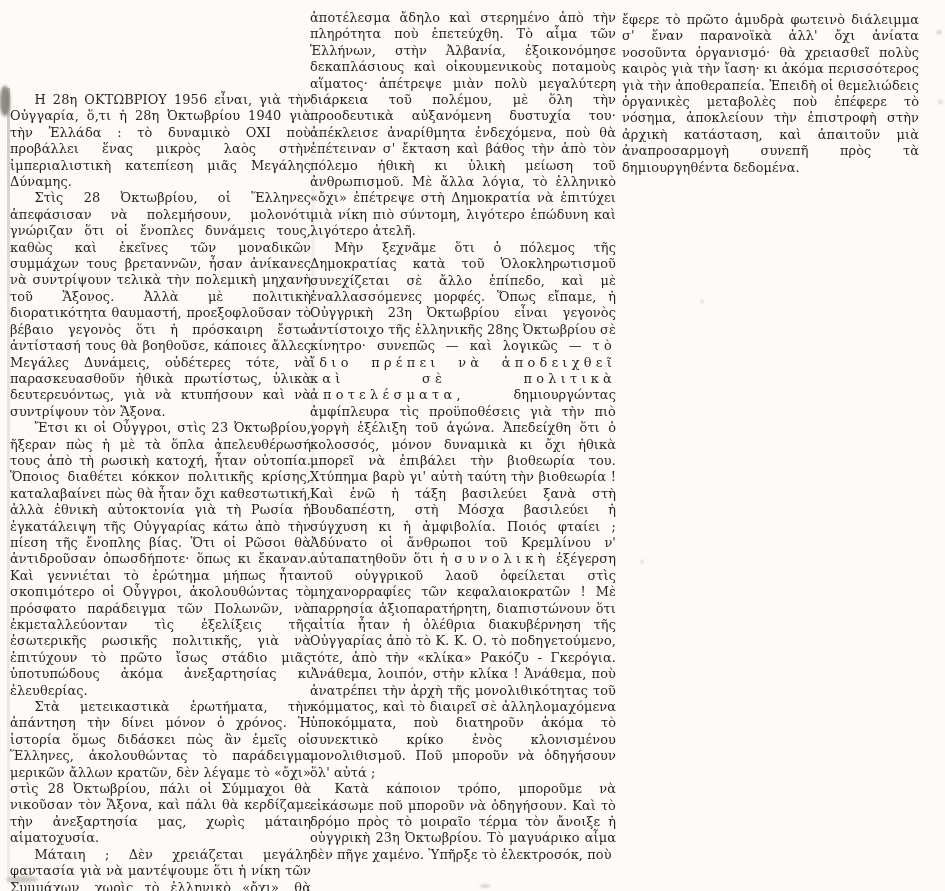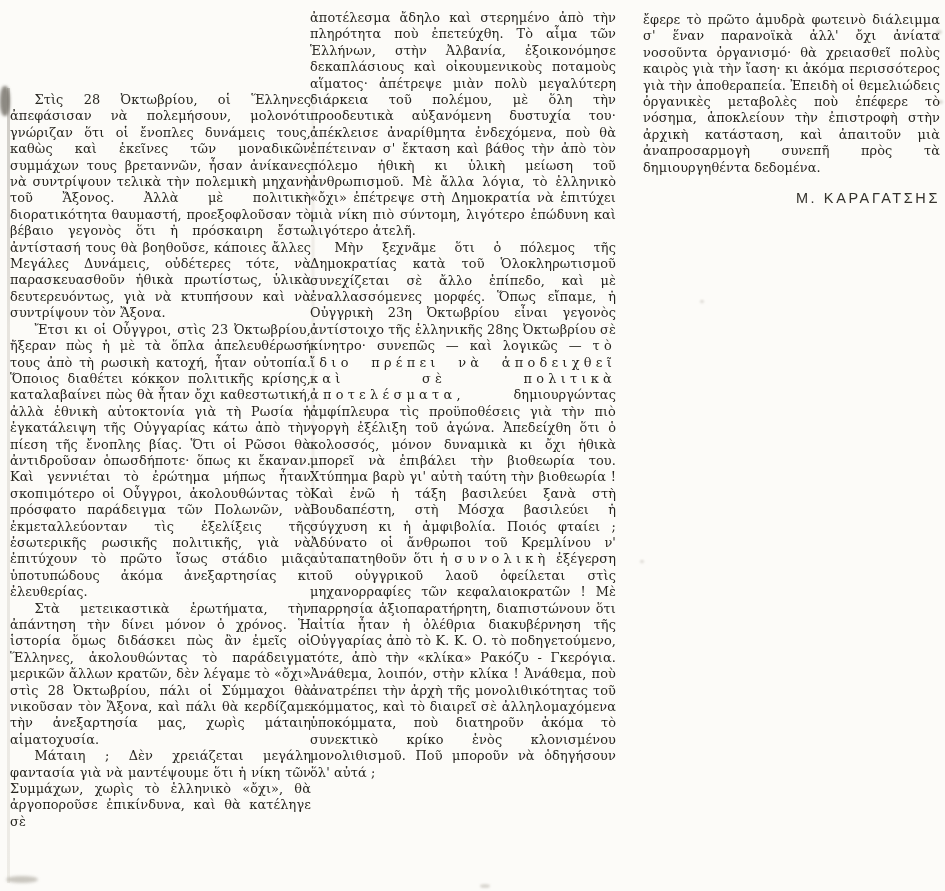--- a/index.html
+++ b/index.html
@@ -17,21 +17,21 @@
   }
   .col {
     position:absolute;
     text-align:justify;
     font-size:12.9px;
     line-height:16.4px;
     letter-spacing:0.1px;
   }
   .col-1 { left:10px;  top:92px; width:301px; }
   .col-2 { left:310px; top:10px; width:306px; }
-  .col-3 { left:643px; top:12px; width:297px; }
+  .col-3 { left:622px; top:12px; width:297px; }
   .col p { margin:0; text-indent:1.9em; }
   .col p.no-indent { text-indent:0; }
   .spaced { letter-spacing:0.33em;margin-top:40px; }
   .signature {
     margin-top:14px;
     text-align:right;
     font-family:"Liberation Sans","DejaVu Sans",sans-serif;
     font-size:14.5px;
     letter-spacing:2.6px;
     color:#34322c;
@@ -74,34 +74,35 @@
   <div class="artifact smudge-bottom-left"></div>
   <div class="artifact col1-right-line"></div>
   <div class="artifact speck speck-1"></div>
   <div class="artifact speck speck-2"></div>
   <div class="artifact speck speck-3"></div>
   <div class="artifact speck speck-4"></div>
   <div class="artifact speck speck-5"></div>
 
   <div class="col col-1">
     <div class="paras">
+        <p><span>Η 28η ΟΚΤΩΒΡΙΟΥ 1956 εἶναι, γιὰ τὴν Οὐγγαρία, ὅ,τι ἡ 28η Ὀκτωβρίου 1940 γιὰ τὴν Ἑλλάδα : τὸ δυναμικὸ ΟΧΙ ποὺ προβάλλει ἕνας μικρὸς λαὸς στὴν ἰμπεριαλιστικὴ κατεπίεση μιᾶς Μεγάλης Δύναμης.</span></p>
         <p><span>Στὶς 28 Ὀκτωβρίου, οἱ Ἕλληνες ἀπεφάσισαν νὰ πολεμήσουν, μολονότι γνώριζαν ὅτι οἱ ἔνοπλες δυνάμεις τους, καθὼς καὶ ἐκεῖνες τῶν μοναδικῶν συμμάχων τους βρεταννῶν, ἦσαν ἀνίκανες νὰ συντρίψουν τελικὰ τὴν πολεμικὴ μηχανὴ τοῦ Ἄξονος. Ἀλλὰ μὲ πολιτικὴ διορατικότητα θαυμαστή, προεξοφλοῦσαν τὸ βέβαιο γεγονὸς ὅτι ἡ πρόσκαιρη ἔστω ἀντίστασή τους θὰ βοηθοῦσε, κάποιες ἄλλες Μεγάλες Δυνάμεις, οὐδέτερες τότε, νὰ παρασκευασθοῦν ἠθικὰ πρωτίστως, ὑλικὰ δευτερευόντως, γιὰ νὰ κτυπήσουν καὶ νὰ συντρίψουν τὸν Ἄξονα.</span></p>
         <p><span>Ἔτσι κι οἱ Οὖγγροι, στὶς 23 Ὀκτωβρίου, ἤξεραν πὼς ἡ μὲ τὰ ὅπλα ἀπελευθέρωσή τους ἀπὸ τὴ ρωσικὴ κατοχή, ἦταν οὐτοπία. Ὅποιος διαθέτει κόκκον πολιτικῆς κρίσης, καταλαβαίνει πὼς θὰ ἦταν ὄχι καθεστωτική, ἀλλὰ ἐθνικὴ αὐτοκτονία γιὰ τὴ Ρωσία ἡ ἐγκατάλειψη τῆς Οὐγγαρίας κάτω ἀπὸ τὴν πίεση τῆς ἔνοπλης βίας. Ὅτι οἱ Ρῶσοι θὰ ἀντιδροῦσαν ὁπωσδήποτε· ὅπως κι ἔκαναν. Καὶ γεννιέται τὸ ἐρώτημα μήπως ἦταν σκοπιμότερο οἱ Οὖγγροι, ἀκολουθώντας τὸ πρόσφατο παράδειγμα τῶν Πολωνῶν, νὰ ἐκμεταλλεύονταν τὶς ἐξελίξεις τῆς ἐσωτερικῆς ρωσικῆς πολιτικῆς, γιὰ νὰ ἐπιτύχουν τὸ πρῶτο ἴσως στάδιο μιᾶς ὑποτυπώδους ἀκόμα ἀνεξαρτησίας κι ἐλευθερίας.</span></p>
         <p><span>Στὰ μετεικαστικὰ ἐρωτήματα, τὴν ἀπάντηση τὴν δίνει μόνον ὁ χρόνος. Ἡ ἱστορία ὅμως διδάσκει πὼς ἂν ἐμεῖς οἱ Ἕλληνες, ἀκολουθώντας τὸ παράδειγμα μερικῶν ἄλλων κρατῶν, δὲν λέγαμε τὸ «ὄχι» στὶς 28 Ὀκτωβρίου, πάλι οἱ Σύμμαχοι θὰ νικοῦσαν τὸν Ἄξονα, καὶ πάλι θὰ κερδίζαμε τὴν ἀνεξαρτησία μας, χωρὶς μάταιη αἱματοχυσία.</span></p>
         <p><span>Μάταιη ; Δὲν χρειάζεται μεγάλη φαντασία γιὰ νὰ μαντέψουμε ὅτι ἡ νίκη τῶν Συμμάχων, χωρὶς τὸ ἑλληνικὸ «ὄχι», θὰ ἀργοποροῦσε ἐπικίνδυνα, καὶ θὰ κατέληγε σὲ</span></p>
       </div>
   </div>
 
   <div class="col col-2">
     <div class="paras">
         <p class="no-indent"><span>ἀποτέλεσμα ἄδηλο καὶ στερημένο ἀπὸ τὴν πληρότητα ποὺ ἐπετεύχθη. Τὸ αἷμα τῶν Ἑλλήνων, στὴν Ἀλβανία, ἐξοικονόμησε δεκαπλάσιους καὶ οἰκουμενικοὺς ποταμοὺς αἵματος· ἀπέτρεψε μιὰν πολὺ μεγαλύτερη διάρκεια τοῦ πολέμου, μὲ ὅλη τὴν προοδευτικὰ αὐξανόμενη δυστυχία του· ἀπέκλεισε ἀναρίθμητα ἐνδεχόμενα, ποὺ θὰ ἐπέτειναν σ' ἔκταση καὶ βάθος τὴν ἀπὸ τὸν πόλεμο ἠθικὴ κι ὑλικὴ μείωση τοῦ ἀνθρωπισμοῦ. Μὲ ἄλλα λόγια, τὸ ἑλληνικὸ «ὄχι» ἐπέτρεψε στὴ Δημοκρατία νὰ ἐπιτύχει μιὰ νίκη πιὸ σύντομη, λιγότερο ἐπώδυνη καὶ λιγότερο ἀτελῆ.</span></p>
         <p><span>Μὴν ξεχνᾶμε ὅτι ὁ πόλεμος τῆς Δημοκρατίας κατὰ τοῦ Ὁλοκληρωτισμοῦ συνεχίζεται σὲ ἄλλο ἐπίπεδο, καὶ μὲ ἐναλλασσόμενες μορφές. Ὅπως εἴπαμε, ἡ Οὐγγρικὴ 23η Ὀκτωβρίου εἶναι γεγονὸς ἀντίστοιχο τῆς ἑλληνικῆς 28ης Ὀκτωβρίου σὲ κίνητρο· συνεπῶς — καὶ λογικῶς — </span><span class="spaced">τὸ ἴδιο πρέπει νὰ ἀποδειχθεῖ καὶ σὲ πολιτικὰ ἀποτελέσματα</span><span>, δημιουργώντας ἀμφίπλευρα τὶς προϋποθέσεις γιὰ τὴν πιὸ γοργὴ ἐξέλιξη τοῦ ἀγώνα. Ἀπεδείχθη ὅτι ὁ κολοσσός, μόνον δυναμικὰ κι ὄχι ἠθικὰ μπορεῖ νὰ ἐπιβάλει τὴν βιοθεωρία του. Χτύπημα βαρὺ γι' αὐτὴ ταύτη τὴν βιοθεωρία ! Καὶ ἐνῶ ἡ τάξη βασιλεύει ξανὰ στὴ Βουδαπέστη, στὴ Μόσχα βασιλεύει ἡ σύγχυση κι ἡ ἀμφιβολία. Ποιός φταίει ; Ἀδύνατο οἱ ἄνθρωποι τοῦ Κρεμλίνου ν' αὐταπατηθοῦν ὅτι ἡ </span><span class="spaced">συνολικὴ</span><span> ἐξέγερση τοῦ οὑγγρικοῦ λαοῦ ὀφείλεται στὶς μηχανορραφίες τῶν κεφαλαιοκρατῶν ! Μὲ παρρησία ἀξιοπαρατήρητη, διαπιστώνουν ὅτι αἰτία ἦταν ἡ ὀλέθρια διακυβέρνηση τῆς Οὐγγαρίας ἀπὸ τὸ Κ. Κ. Ο. τὸ ποδηγετούμενο, τότε, ἀπὸ τὴν «κλίκα» Ρακόζυ - Γκερόγια. Ἀνάθεμα, λοιπόν, στὴν κλίκα ! Ἀνάθεμα, ποὺ ἀνατρέπει τὴν ἀρχὴ τῆς μονολιθικότητας τοῦ κόμματος, καὶ τὸ διαιρεῖ σὲ ἀλληλομαχόμενα ὑποκόμματα, ποὺ διατηροῦν ἀκόμα τὸ συνεκτικὸ κρίκο ἑνὸς κλονισμένου μονολιθισμοῦ. Ποῦ μποροῦν νὰ ὁδηγήσουν ὅλ' αὐτά ;</span></p>
+        <p><span>Κατὰ κάποιον τρόπο, μποροῦμε νὰ εἰκάσωμε ποῦ μποροῦν νὰ ὁδηγήσουν. Καὶ τὸ δρόμο πρὸς τὸ μοιραῖο τέρμα τὸν ἄνοιξε ἡ οὑγγρικὴ 23η Ὀκτωβρίου. Τὸ μαγυάρικο αἷμα δὲν πῆγε χαμένο. Ὑπῆρξε τὸ ἐλεκτροσόκ, ποὺ</span></p>
       </div>
   </div>
 
   <div class="col col-3">
     <div class="paras">
         <p class="no-indent"><span>ἔφερε τὸ πρῶτο ἀμυδρὰ φωτεινὸ διάλειμμα σ' ἕναν παρανοϊκὰ ἀλλ' ὄχι ἀνίατα νοσοῦντα ὀργανισμό· θὰ χρειασθεῖ πολὺς καιρὸς γιὰ τὴν ἴαση· κι ἀκόμα περισσότερος γιὰ τὴν ἀποθεραπεία. Ἐπειδὴ οἱ θεμελιώδεις ὀργανικὲς μεταβολὲς ποὺ ἐπέφερε τὸ νόσημα, ἀποκλείουν τὴν ἐπιστροφὴ στὴν ἀρχικὴ κατάσταση, καὶ ἀπαιτοῦν μιὰ ἀναπροσαρμογὴ συνεπῆ πρὸς τὰ δημιουργηθέντα δεδομένα.</span></p>
       </div>
-    <div class="signature">Μ. ΚΑΡΑΓΑΤΣΗΣ</div>
   </div>
 
 </div>
 
 </body></html>

